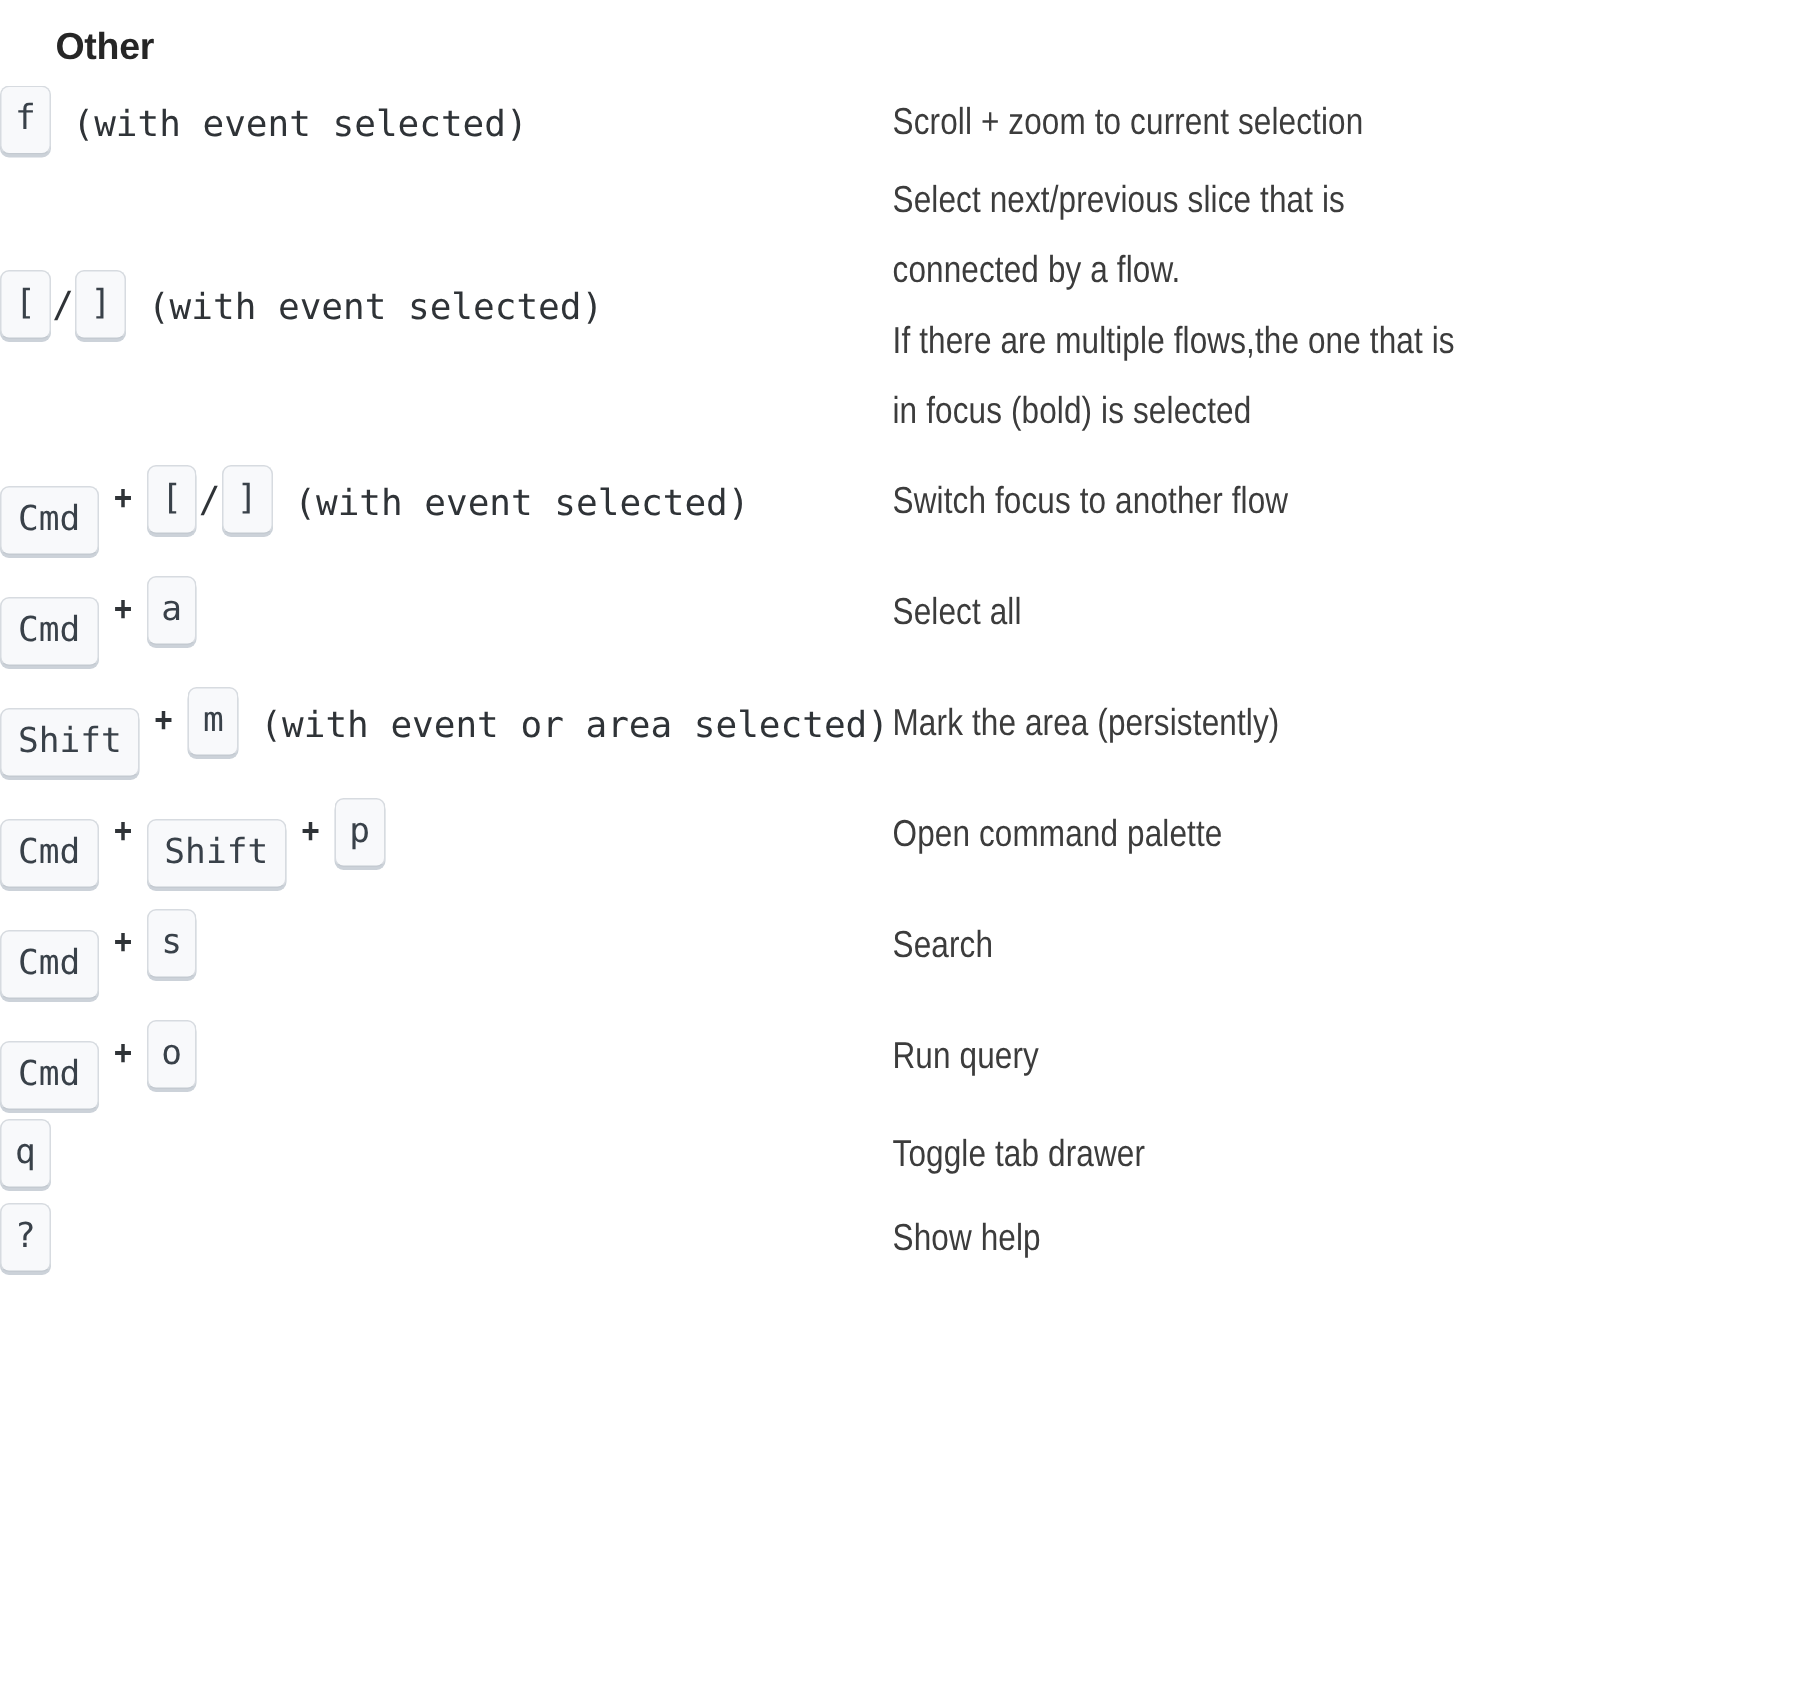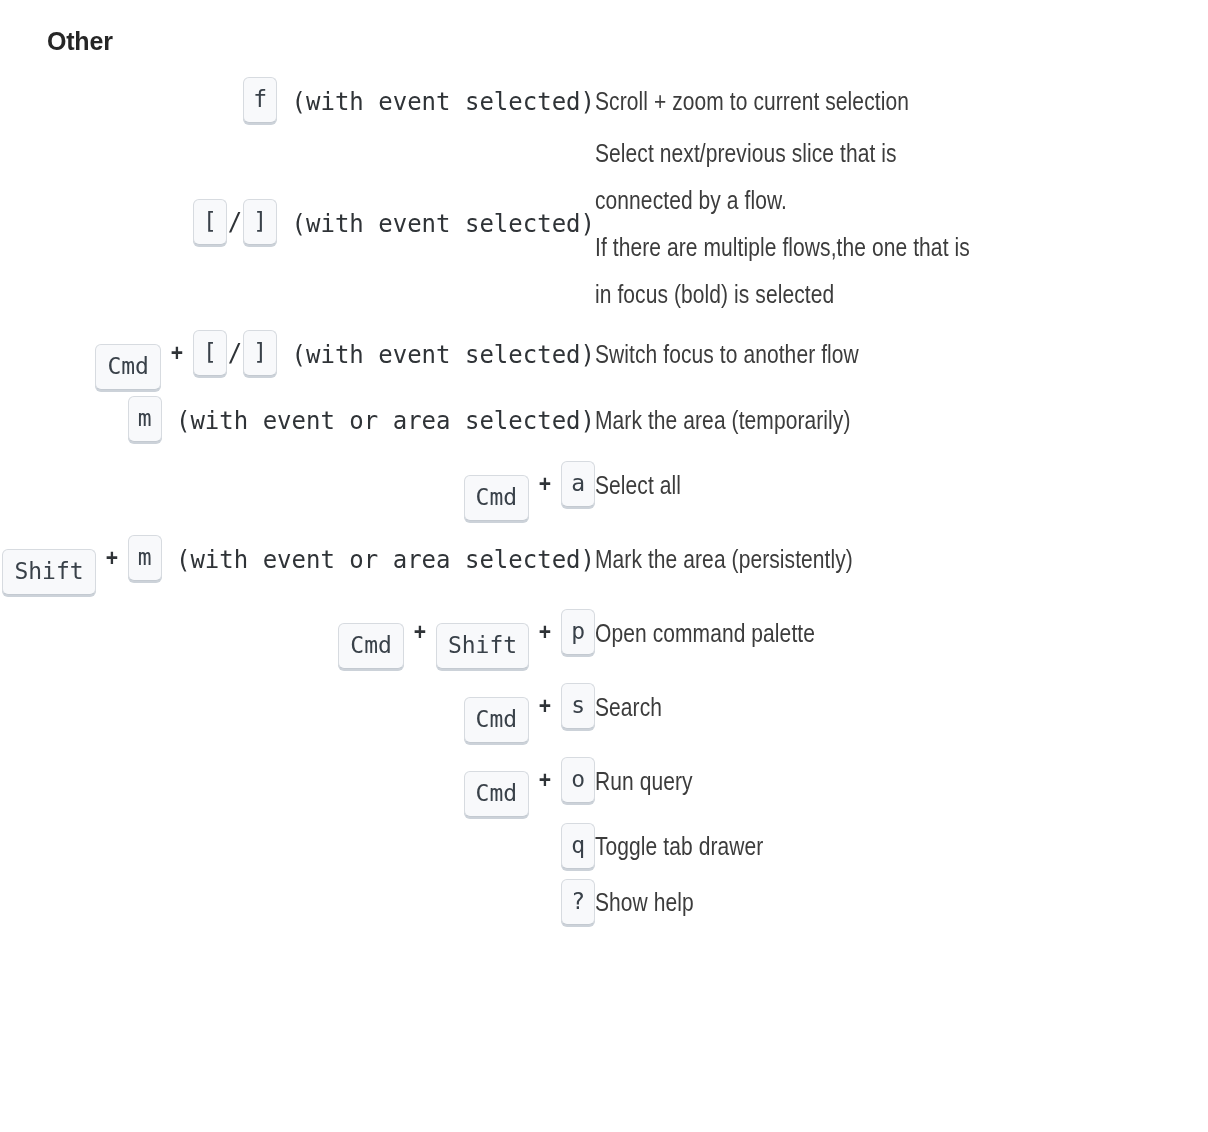--- a/index.html
+++ b/index.html
@@ -18,21 +18,21 @@
     width: 1208px;
     padding: 0;
     box-sizing: border-box;
   }
 
   .section-heading {
     font-family: "Liberation Sans", sans-serif;
     font-weight: bold;
     font-size: 25px;
     color: #262626;
-    margin: 11px;
+    margin: 1px;
     padding: 17px 0 6px 36px;
     letter-spacing: -0.2px;
     line-height: 1.1;
   }
 
   table.shortcut-table {
     border-collapse: collapse;
     width: 1208px;
     table-layout: fixed;
   }
@@ -41,21 +41,20 @@
     padding: 0;
     border: 0;
     vertical-align: middle;
   }
 
   td.keys-cell {
     width: 595px;
     padding: 4px 8px 4px 36px;
     box-sizing: border-box;
     vertical-align: middle;
-    text-align: right;
   }
 
   td.desc-cell {
     width: 613px;
     padding: 4px 10px 4px 0;
     box-sizing: border-box;
     vertical-align: middle;
   }
 
   .keys-line {
@@ -176,30 +175,20 @@
             <div class="keys-line"><kbd class="keycap wide">Cmd</kbd><span class="plus-sep">+</span><kbd class="keycap">[</kbd><span class="slash-sep">/</span><kbd class="keycap">]</kbd>&nbsp;<span class="ctx-text">(with event selected)</span></div>
           </td>
           <td class="desc-cell">
             <div class="desc-text">
               <span class="desc-line">Switch focus to another flow</span>
             </div>
           </td>
         </tr>
         <tr class="shortcut-row">
           <td class="keys-cell">
-            <div class="keys-line"><kbd class="keycap">m</kbd>&nbsp;<span class="ctx-text">(with event or area selected)</span></div>
-          </td>
-          <td class="desc-cell">
-            <div class="desc-text">
-              <span class="desc-line">Mark the area (temporarily)</span>
-            </div>
-          </td>
-        </tr>
-        <tr class="shortcut-row">
-          <td class="keys-cell">
             <div class="keys-line"><kbd class="keycap wide">Cmd</kbd><span class="plus-sep">+</span><kbd class="keycap">a</kbd></div>
           </td>
           <td class="desc-cell">
             <div class="desc-text">
               <span class="desc-line">Select all</span>
             </div>
           </td>
         </tr>
         <tr class="shortcut-row">
           <td class="keys-cell">

